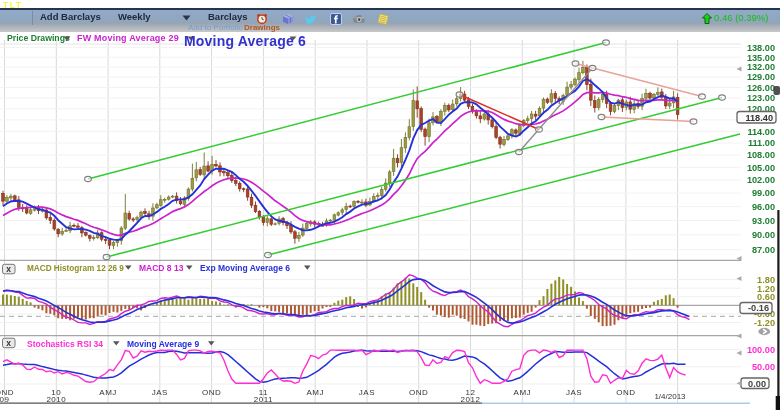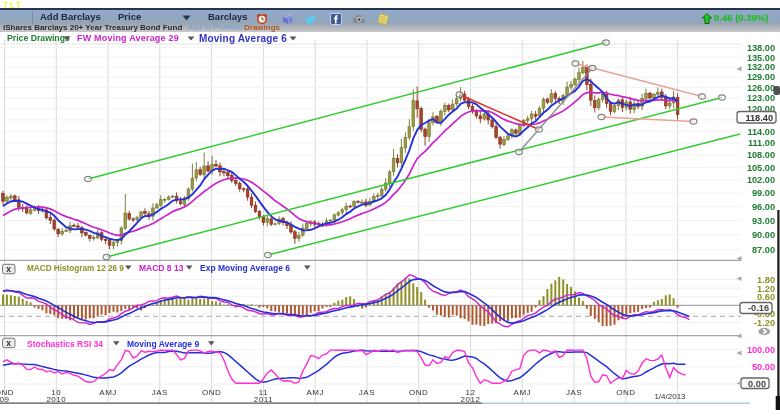--- a/index.html
+++ b/index.html
@@ -669,21 +669,21 @@
 <text x="127" y="346.8" font-family="Liberation Sans, sans-serif" font-size="8.5" font-weight="bold" fill="#2530d8" text-anchor="start">Moving Average 9</text>
 <path d="M208 341.3 L214.5 341.3 L211.25 345.5 Z" fill="#555"></path>
 </svg>
 
 <div class="abs" style="left:0;top:0;width:780px;height:7.5px;background:#fff"></div>
 <div class="abs" style="left:0;top:7.5px;width:780px;height:2.2px;background:#26354f"></div>
 <div class="abs" style="left:0;top:9.7px;width:780px;height:22.8px;background:linear-gradient(#92aac8 0%,#90a6bd 52%,#9aa5b2 62%,#c8c8c8 100%)"></div>
 <div class="abs" style="left:3px;top:0;font-size:8.5px;font-weight:bold;color:#f7f73e;letter-spacing:1.5px">TLT</div>
 <div class="abs" style="left:31.5px;top:11px;width:1px;height:14px;background:#7b8ba3"></div>
 <div class="abs" style="left:40px;top:10.5px;font-size:9.5px;font-weight:bold;color:#20293d">Add Barclays</div>
-<div class="abs" style="left:118px;top:10.5px;font-size:9.5px;font-weight:bold;color:#20293d">Price</div>
+<div class="abs" style="left:118px;top:10.5px;font-size:9.5px;font-weight:bold;color:#20293d">Weekly</div>
 <svg class="abs" style="left:182px;top:14.5px" width="9" height="6" viewBox="0 0 9 6">
       <path d="M0.5 0.5 L8.5 0.5 L4.5 5.5 Z" fill="#2a3448"></path>
     </svg>
 <div class="abs" style="left:208px;top:10.5px;font-size:9.5px;font-weight:bold;color:#20293d">Barclays</div>
 <svg style="position:absolute;left:256px;top:13px" width="12" height="12" viewBox="0 0 12 12">
       <circle cx="2.6" cy="2.6" r="1.5" fill="#b93418"></circle>
       <circle cx="9.4" cy="2.6" r="1.5" fill="#b93418"></circle>
       <circle cx="6" cy="6.2" r="5" fill="#c8401e"></circle>
       <circle cx="6" cy="6.2" r="3.4" fill="#f2ede2"></circle>
       <line x1="6" y1="6.2" x2="6" y2="4.0" stroke="#444" stroke-width="0.9"></line>
@@ -715,29 +715,28 @@
         <rect x="1.8" y="1.8" width="8.6" height="8.8" fill="#efe388" stroke="#c3b143" stroke-width="0.8"></rect>
         <line x1="3" y1="3.8" x2="9.2" y2="3.8" stroke="#c3b143" stroke-width="0.8"></line>
         <line x1="3" y1="5.6" x2="9.2" y2="5.6" stroke="#c3b143" stroke-width="0.8"></line>
         <line x1="3" y1="7.4" x2="9.2" y2="7.4" stroke="#c3b143" stroke-width="0.8"></line>
         <line x1="3" y1="9.2" x2="9.2" y2="9.2" stroke="#c3b143" stroke-width="0.8"></line>
       </g>
     </svg>
 <svg class="abs" style="left:702px;top:12.5px" width="10" height="11" viewBox="0 0 10 11">
       <path d="M5 0.5 L9.5 5 L7 5 L7 10.5 L3 10.5 L3 5 L0.5 5 Z" fill="#18d418" stroke="#0a560a" stroke-width="0.9"></path>
     </svg>
-<div class="abs" style="left:714px;top:11.5px;font-size:9.5px;font-weight:bold;color:#12c212">0.46 (0.39%)</div>
-<div class="abs" style="left:3px;top:22.8px;font-size:8px;font-weight:bold;color:#2b2b2b">iShares Barclays 20+ Year Treasury Bond Fund</div>
+<div class="abs" style="left:714px;top:11.5px;font-size:9.5px;font-weight:normal;color:#12c212">0.46 (0.39%)</div>
 <div class="abs" style="left:188px;top:23.3px;font-size:8px;font-weight:normal;color:#6f9fd0">Add to Portfolio</div>
 <div class="abs" style="left:244px;top:23.3px;font-size:8px;font-weight:bold;color:#b2571f">Drawings</div>
 
 <div class="abs" style="left:7px;top:32.5px;font-size:8.7px;font-weight:bold;color:#1e7d32">Price Drawings</div>
 <svg class="abs" style="left:63px;top:36px" width="8" height="5" viewBox="0 0 8 5">
       <path d="M0.5 0.5 L7.5 0.5 L4 4.5 Z" fill="#555"></path>
     </svg>
 <div class="abs" style="left:77px;top:32.5px;font-size:9px;font-weight:bold;color:#cc22cc;letter-spacing:0.2px">FW Moving Average 29</div>
 <svg class="abs" style="left:187px;top:36px" width="8" height="5" viewBox="0 0 8 5">
       <path d="M0.5 0.5 L7.5 0.5 L4 4.5 Z" fill="#555"></path>
     </svg>
-<div class="abs" style="left:199px;top:32.5px;font-size:10px;font-weight:bold;color:#3333cc;letter-spacing:0.2px">Moving Average 6</div>
+<div class="abs" style="left:184px;top:32.5px;font-size:14px;font-weight:bold;color:#3333cc;letter-spacing:0.2px">Moving Average 6</div>
 <svg class="abs" style="left:289px;top:36px" width="8" height="5" viewBox="0 0 8 5">
       <path d="M0.5 0.5 L7.5 0.5 L4 4.5 Z" fill="#555"></path>
     </svg>
 </div>
 </body></html>

